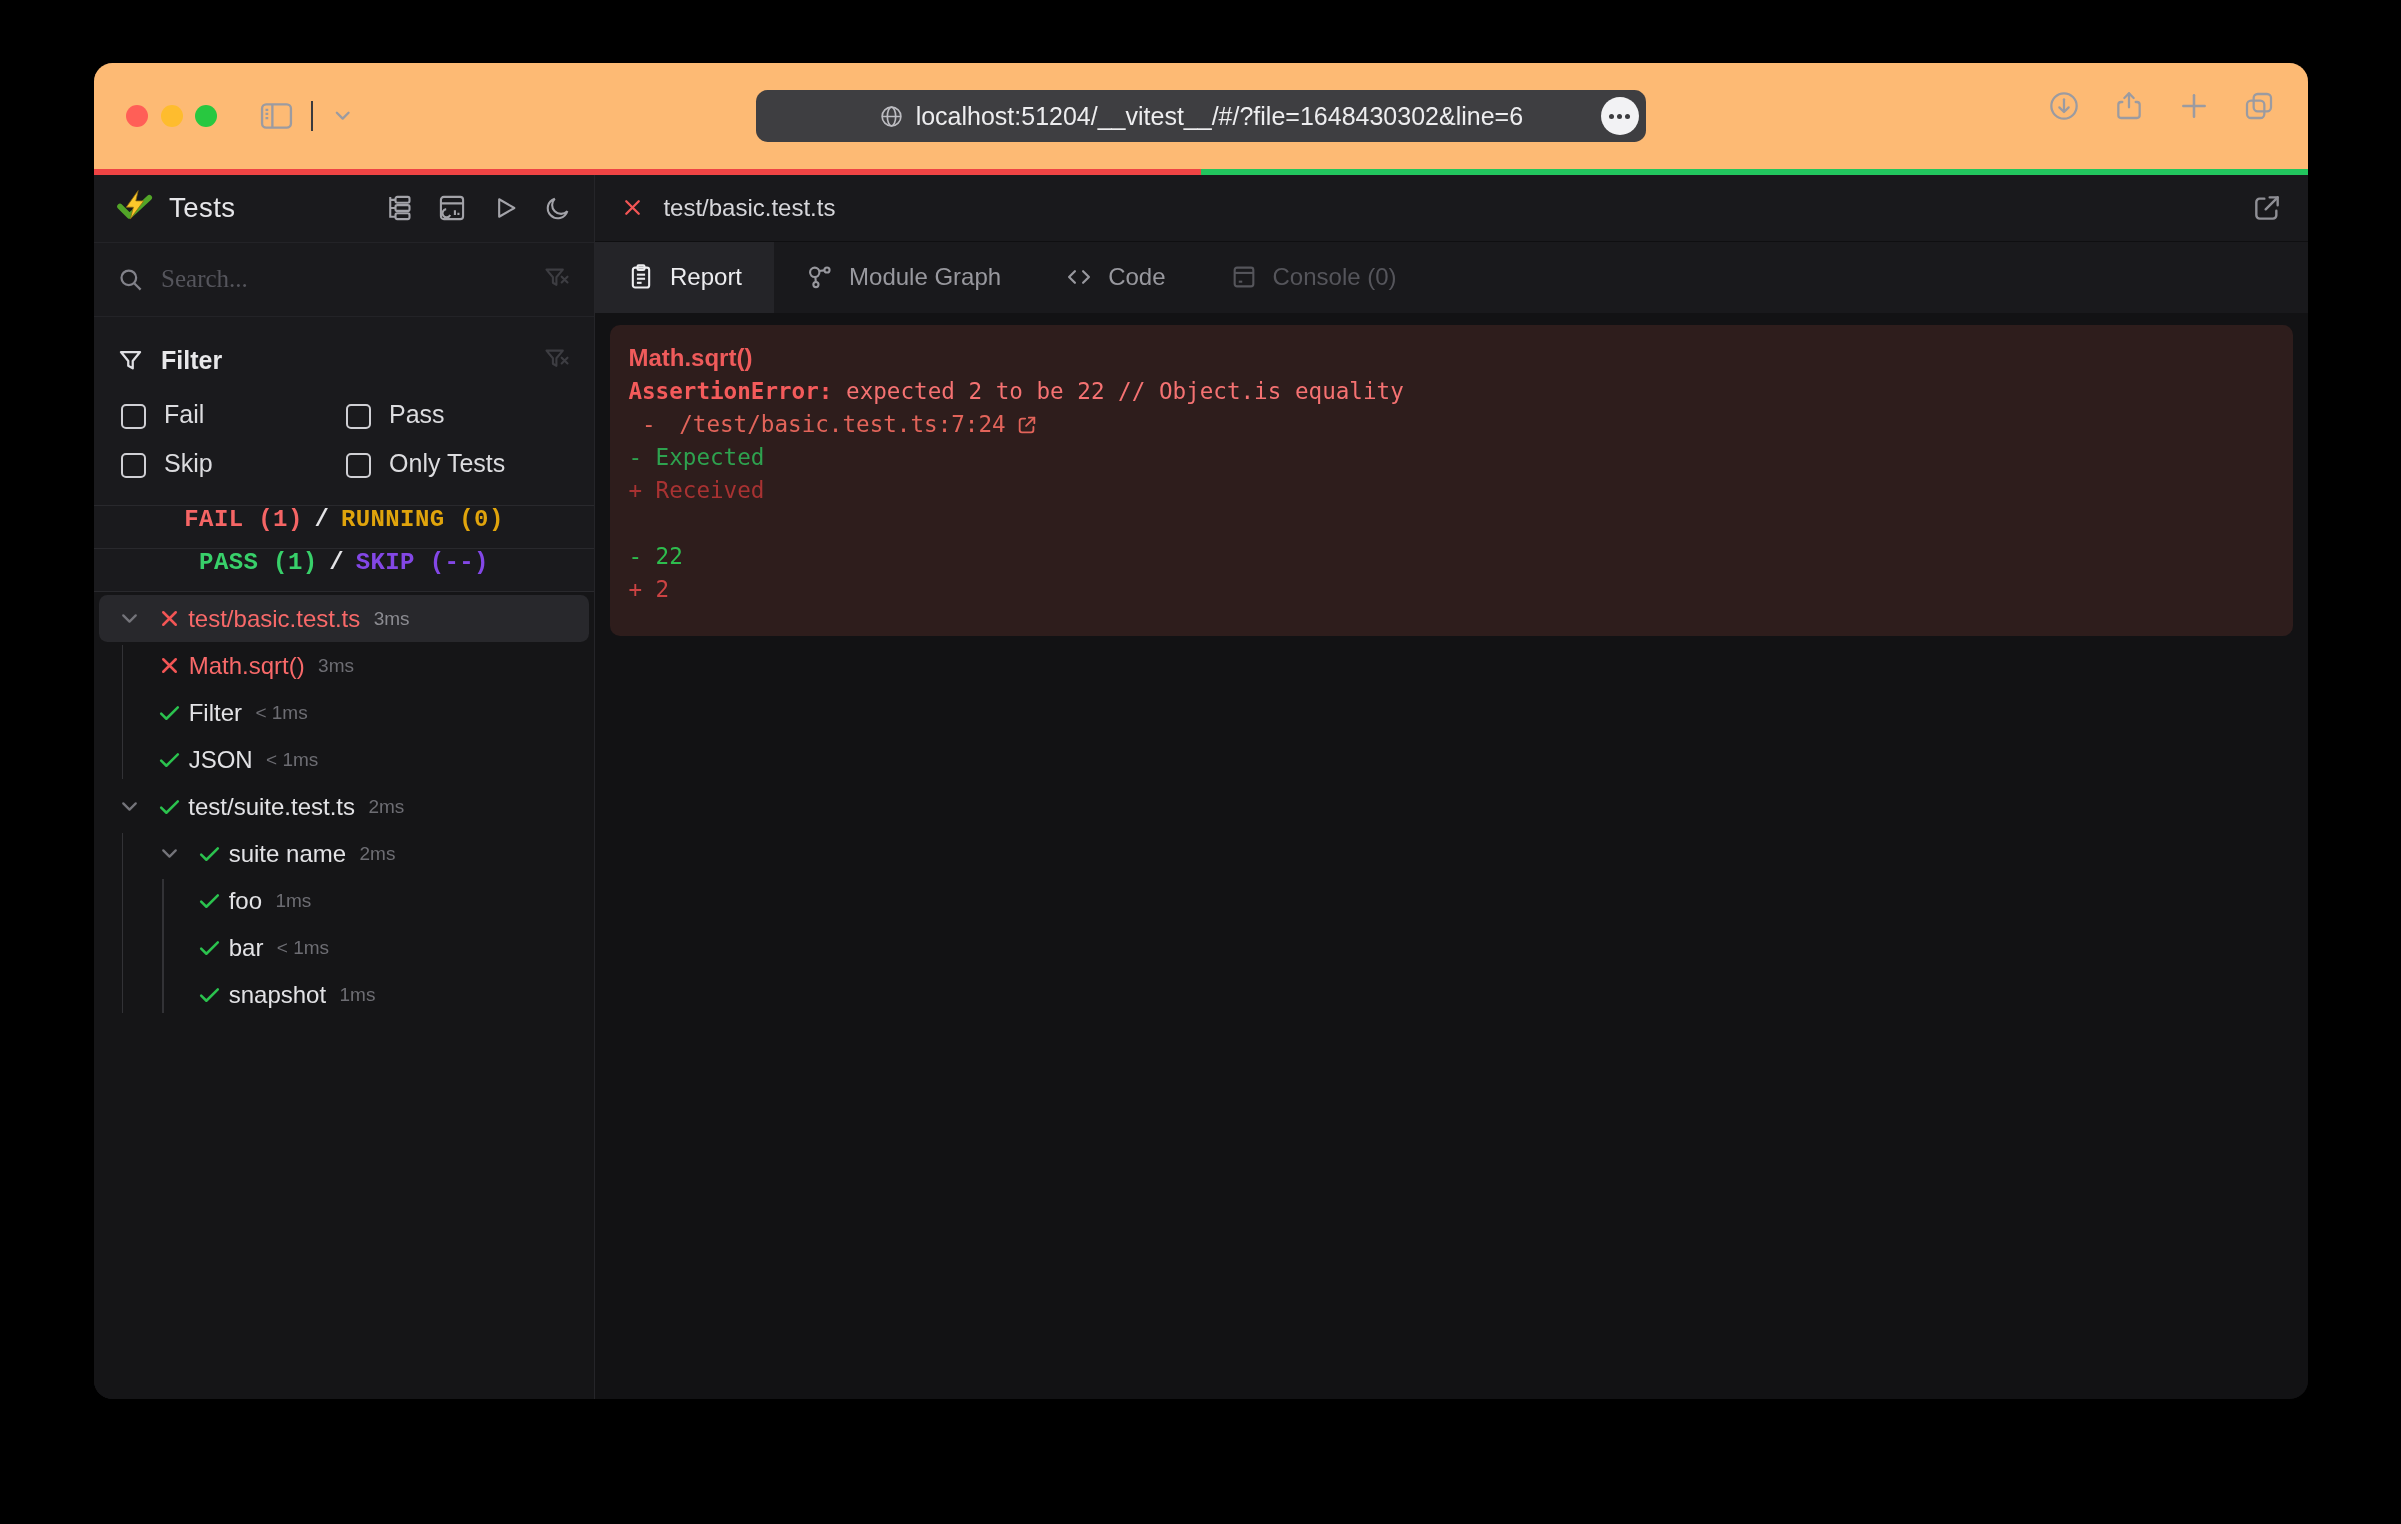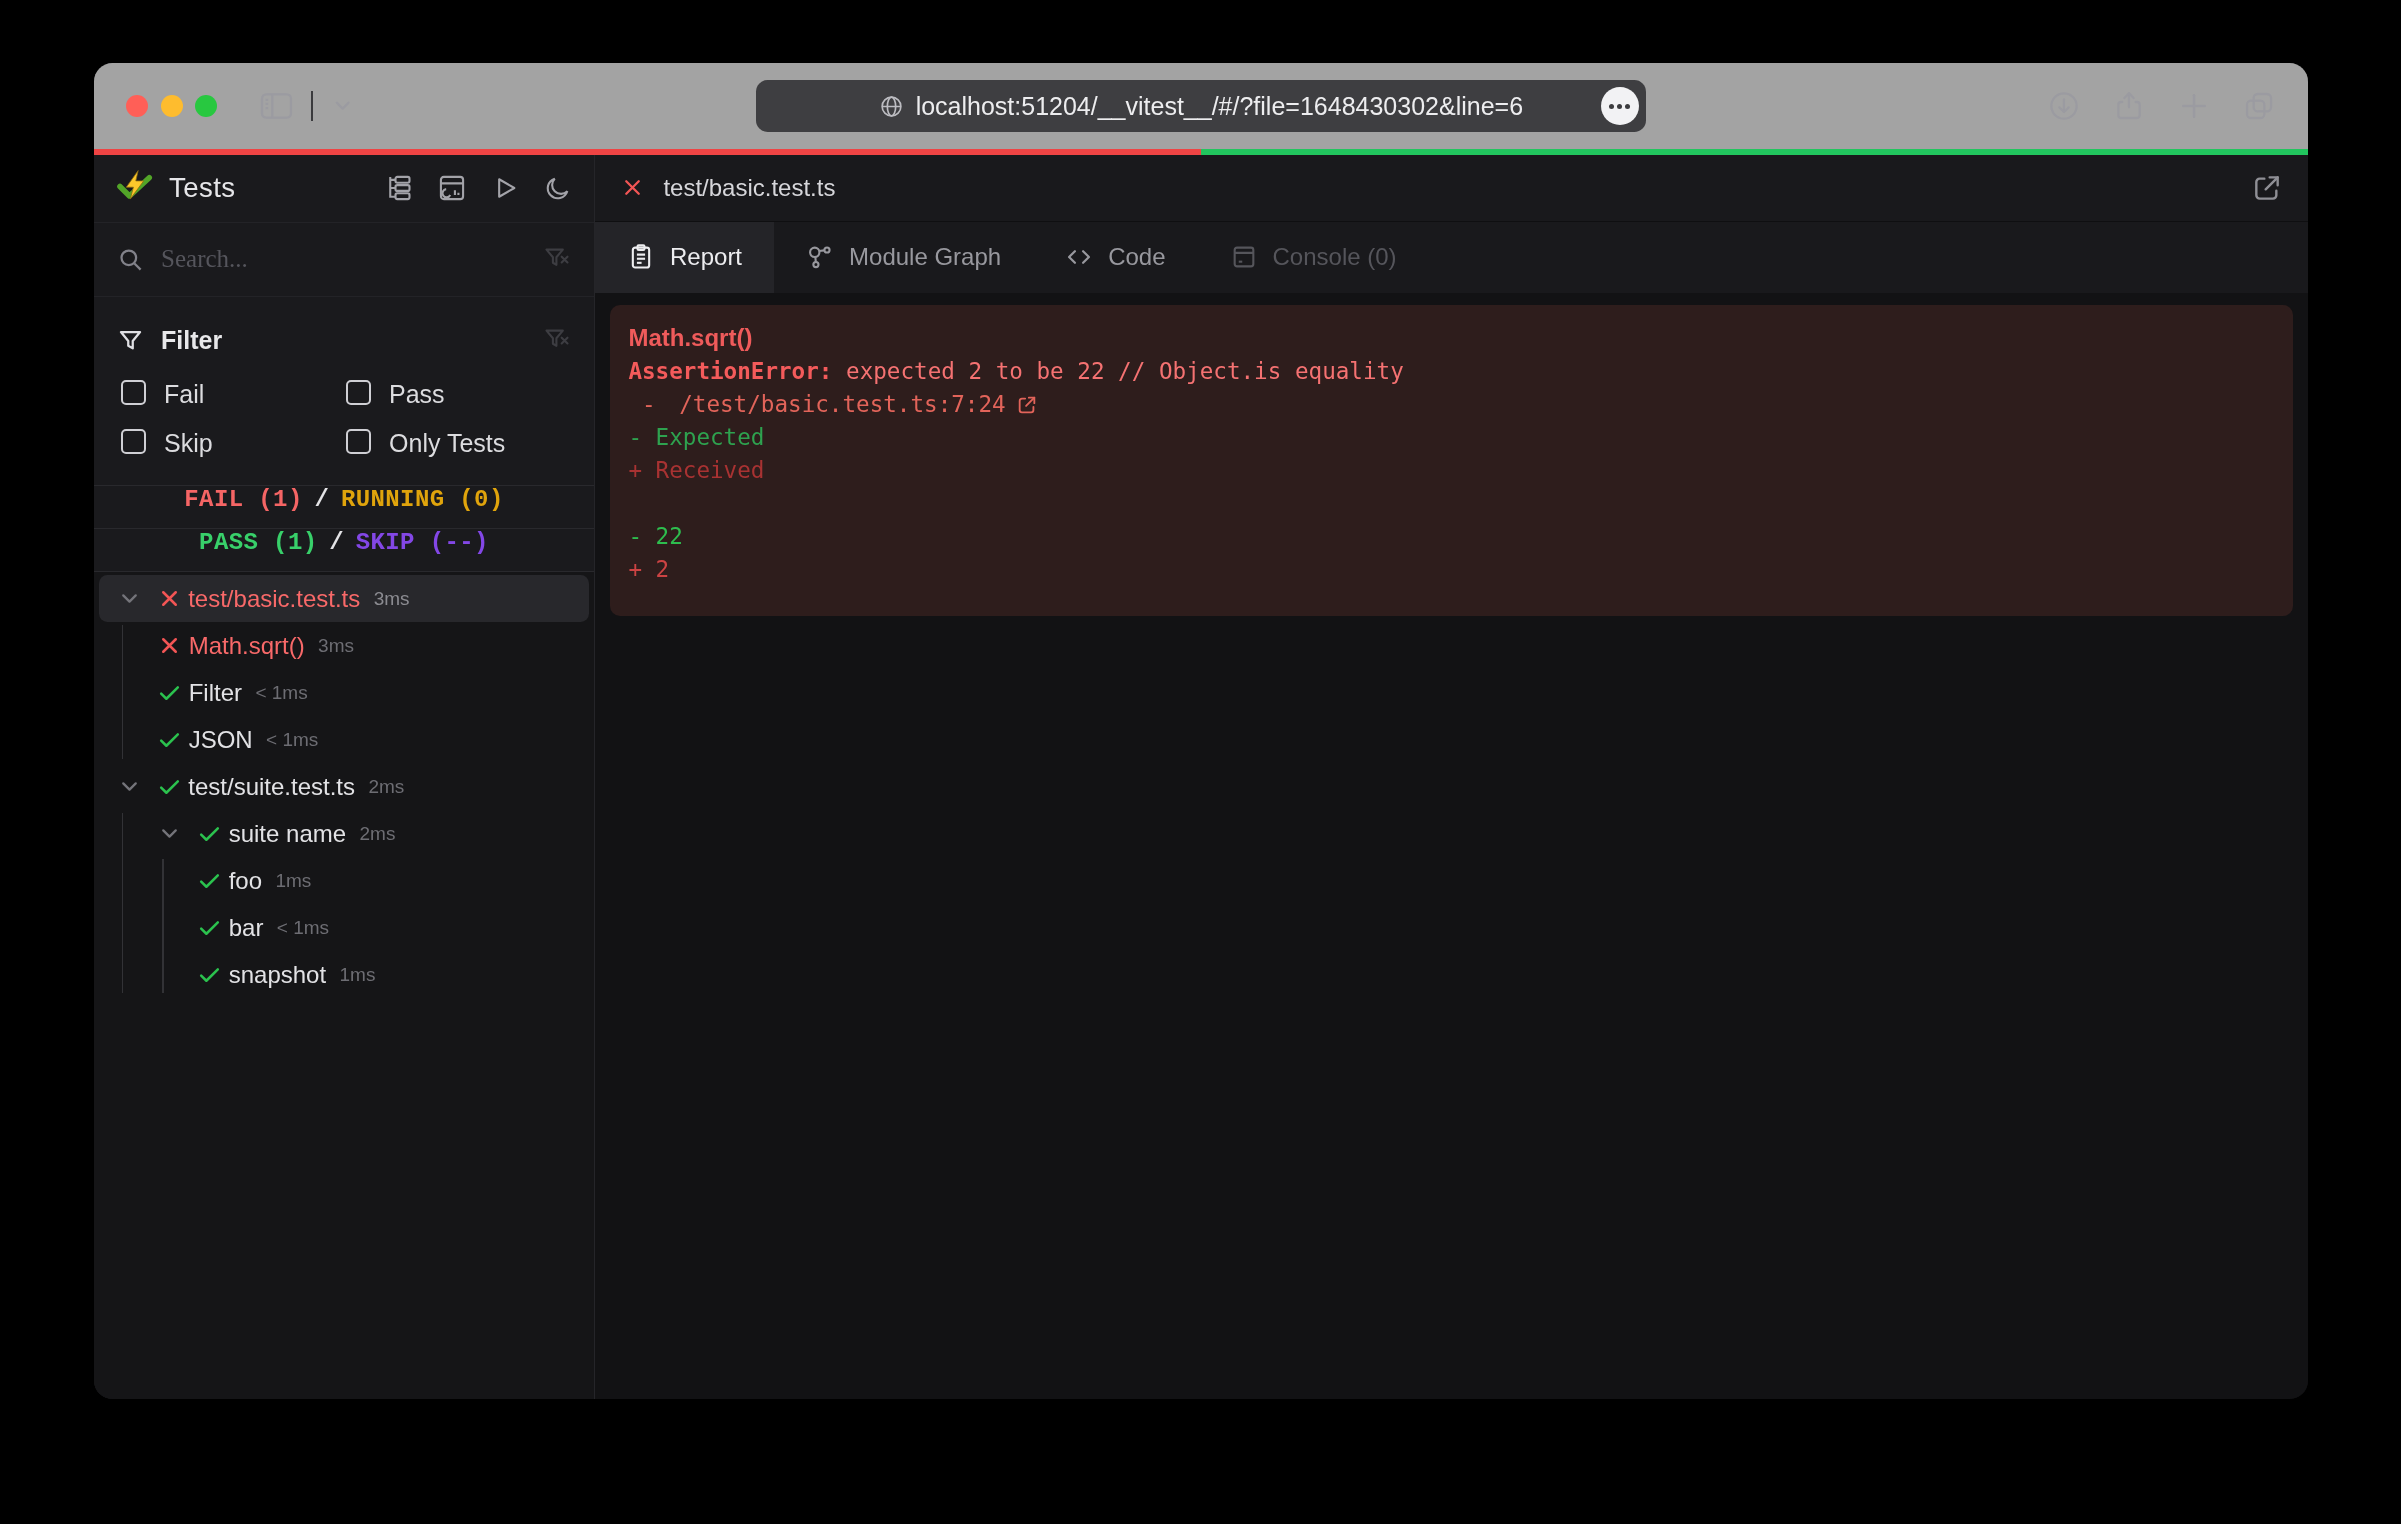--- a/index.html
+++ b/index.html
@@ -6,21 +6,21 @@
   html,body { width:2401px; height:1524px; background:#000; overflow:hidden;
               font-family:"Liberation Sans", sans-serif; }
   svg { display:block; }
 
   
   .window { position:absolute; left:94px; top:63px; width:2214px; height:1336px;
             border-radius:18.4px; overflow:hidden; background:#121214;
             box-shadow:0 33px 100px rgba(0,0,0,.85); display:flex; flex-direction:column; }
 
   
-  .toolbar { height:86px; background:#a3a3a3; position:relative; flex:0 0 auto;
+  .toolbar { height:106px; background:#fdba74; position:relative; flex:0 0 auto;
              display:flex; align-items:center; }
   .lights { display:flex; gap:12.5px; margin-left:32px; }
   .light { width:22px; height:22px; border-radius:50%; }
   .light.red { background:#ff5f57; } .light.yellow { background:#febc2e; } .light.green { background:#28c840; }
   .tb-left { display:flex; align-items:center; margin-left:43px; gap:18.4px; color:#9b9ba1; }
   .tb-sep { width:1.7px; height:30px; background:#3a3a3d; }
   .url-field { position:absolute; left:50%; top:50%; transform:translate(-50%,-50%);
                width:890px; height:52px; background:#3e3e41; border-radius:11.7px;
                display:flex; align-items:center; justify-content:center; gap:11.7px;
                color:#ededef; font-size:25px; }
@@ -52,21 +52,21 @@
                       font-size:25px; color:#d6d6da; margin-left:16.7px;
                       font-family:Liberation Serif, serif; }
   .search-row input::placeholder { color:#55555c; }
   .dim-icon { color:#3d3d42; }
 
   .filter { padding:22px 23.4px 0; flex:0 0 auto; }
   .filter-head { display:flex; align-items:center; height:43px; color:#e8e8ea; }
   .filter-head .label { font-size:25px; font-weight:bold; margin-left:16.7px; }
   .filter-head .spacer { flex:1; }
   .filter-grid { display:grid; grid-template-columns:1fr 1fr; row-gap:20px; margin:18.4px 0 0 3.3px; }
-  .check-item { display:flex; align-items:flex-start; gap:18.4px; font-size:25px; color:#dcdcdf; }
+  .check-item { display:flex; align-items:flex-end; gap:18.4px; font-size:25px; color:#dcdcdf; }
   .checkbox { width:25px; height:25px; border:2.5px solid #cfcfd4; border-radius:5px; background:transparent; }
 
   .summary { margin-top:27px; flex:0 0 auto; border-top:1.7px solid #29292d; }
   .summary-row { height:43px; display:flex; justify-content:center; gap:11.7px;
                  font-size:24px; font-weight:bold; border-bottom:1.7px solid #29292d; letter-spacing:0.4px;font-family:Liberation Mono, monospace; }
   .c-fail { color:#f56565; } .c-running { color:#e0a40c; }
   .c-pass { color:#38d06a; } .c-skip { color:#8347e6; }
   .c-sep { color:#e4e4e7; }
 
   .tree { flex:1; background:#151517; padding-top:3.3px; position:relative; overflow:hidden; }

